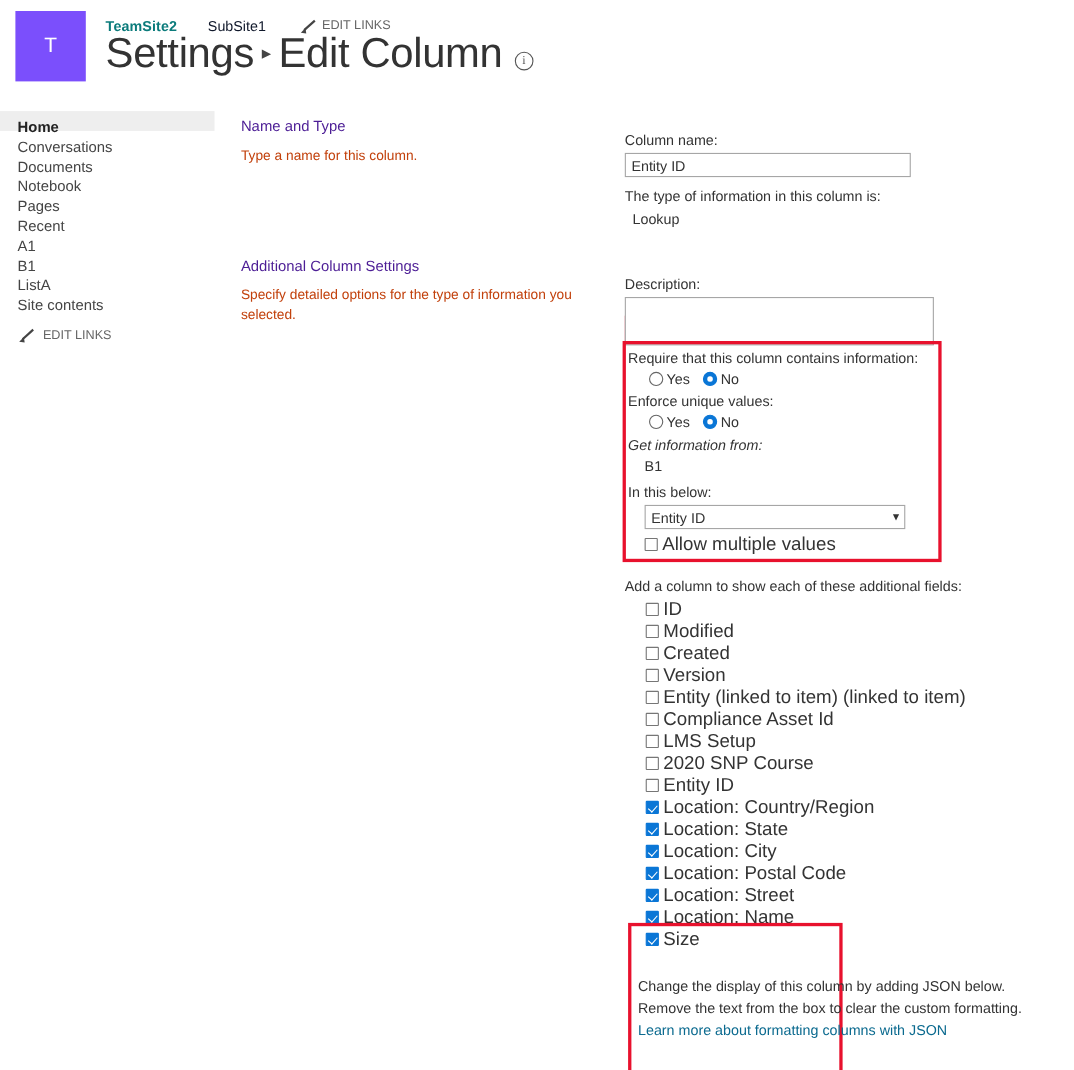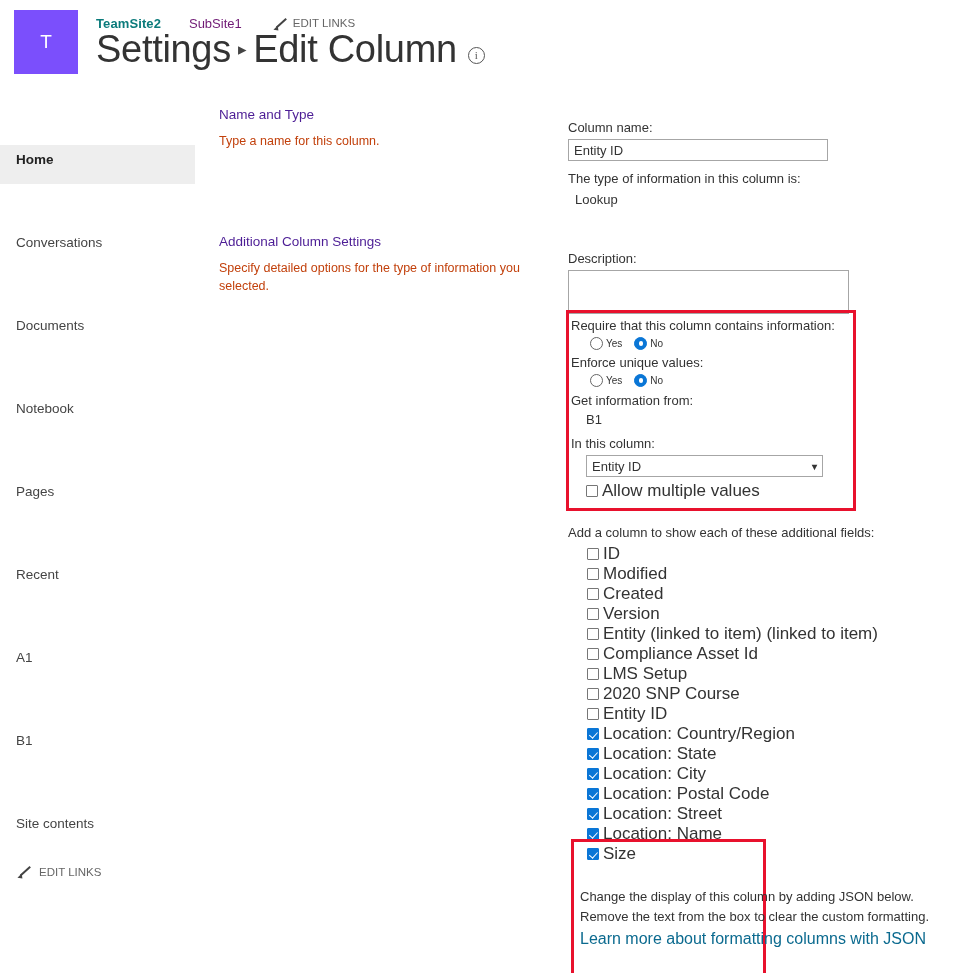--- a/index.html
+++ b/index.html
@@ -41,21 +41,21 @@
   }
   .bc-site {
     color: #0b7b7b;
     font-size: 13px;
     font-weight: bold;
     letter-spacing: .1px;
     text-decoration: none;
     cursor: pointer;
   }
   .bc-sub {
-    color: #701a75;
+    color: #0f172a;
     font-size: 13px;
     margin-left: 28px;
     text-decoration: none;
     cursor: pointer;
   }
   .bc-editlinks {
     color: #666666;
     font-size: 11.5px;
     margin-left: 32px;
     display: flex;
@@ -125,28 +125,27 @@
   }
 
   
   #left-nav {
     position: absolute;
     left: 0; top: 101px;
     width: 195px;
   }
   .nav-item {
     display: block;
-    height: 39px;
+    height: 18px;
     line-height: 29px;
     padding-left: 16px;
     font-size: 13.5px;
     color: #444444;
     text-decoration: none;
     cursor: pointer;
-    margin-top: 44px;
   }
   .nav-item.selected {
     background: #eeeeee;
     color: #222222;
     font-weight: bold;
   }
   #nav-editlinks {
     margin-top: 17px;
     padding-left: 18px;
     display: flex;
@@ -222,21 +221,21 @@
     position: absolute;
     border: 3px solid #e8112d;
     pointer-events: none;
   }
 
   
   .radio-row {
     display: flex;
     align-items: flex-start;
     margin: 2px 0 1px 22px;
-    font-size: 10px;
+    font-size: 13px;
     color: #333;
   }
   .radio-row .opt {
     display: flex;
     align-items: center;
     margin-right: 12px;
     cursor: pointer;
   }
   .rd {
     width: 13px; height: 13px;
@@ -315,21 +314,21 @@
     transform: rotate(42deg);
   }
 
   .fmt-line {
     font-size: 13px;
     color: #333;
     line-height: 1.55;
     margin-left: 12px;
   }
   .fmt-link {
-    font-size: 16px;
+    font-size: 13px;
     color: #0b6a8f;
     text-decoration: none;
     margin-left: 12px;
     line-height: 1.55;
     display: inline-block;
     cursor: pointer;
   }
 </style>
 </head>
 <body>
@@ -358,20 +357,21 @@
 
 <div id="left-nav">
   <a class="nav-item selected">Home</a>
   <a class="nav-item">Conversations</a>
   <a class="nav-item">Documents</a>
   <a class="nav-item">Notebook</a>
   <a class="nav-item">Pages</a>
   <a class="nav-item">Recent</a>
   <a class="nav-item">A1</a>
   <a class="nav-item">B1</a>
+  <a class="nav-item">ListA</a>
   <a class="nav-item">Site contents</a>
 
   <div id="nav-editlinks">
     <span class="pencil-ico"></span>
     <span>EDIT LINKS</span>
   </div>
 </div>
 
 <div id="form-area">
 
@@ -419,24 +419,24 @@
       <span class="opt">
         <span class="rd"></span>
         <span>Yes</span>
       </span>
       <span class="opt">
         <span class="rd on"></span>
         <span>No</span>
       </span>
     </div>
 
-    <span class="f-label" style="margin-left:3px; margin-top:6px;">Get information from:</span>
+    <span class="f-label" style="margin-left:3px; margin-top:6px;font-style:italic;">Get information from:</span>
     <div class="plain-val">B1</div>
 
-    <span class="f-label" style="margin-left:3px; margin-top:9px;">In this column:</span>
+    <span class="f-label" style="margin-left:3px; margin-top:9px;">In this below:</span>
     <div class="sel-box">
       <span>Entity ID</span>
       <span class="chev">▾</span>
     </div>
 
     <div class="cb-row" style="margin-left:18px; margin-top:4px;">
       <span class="cb"></span>
       <span>Allow multiple values</span>
     </div>
   </div>

